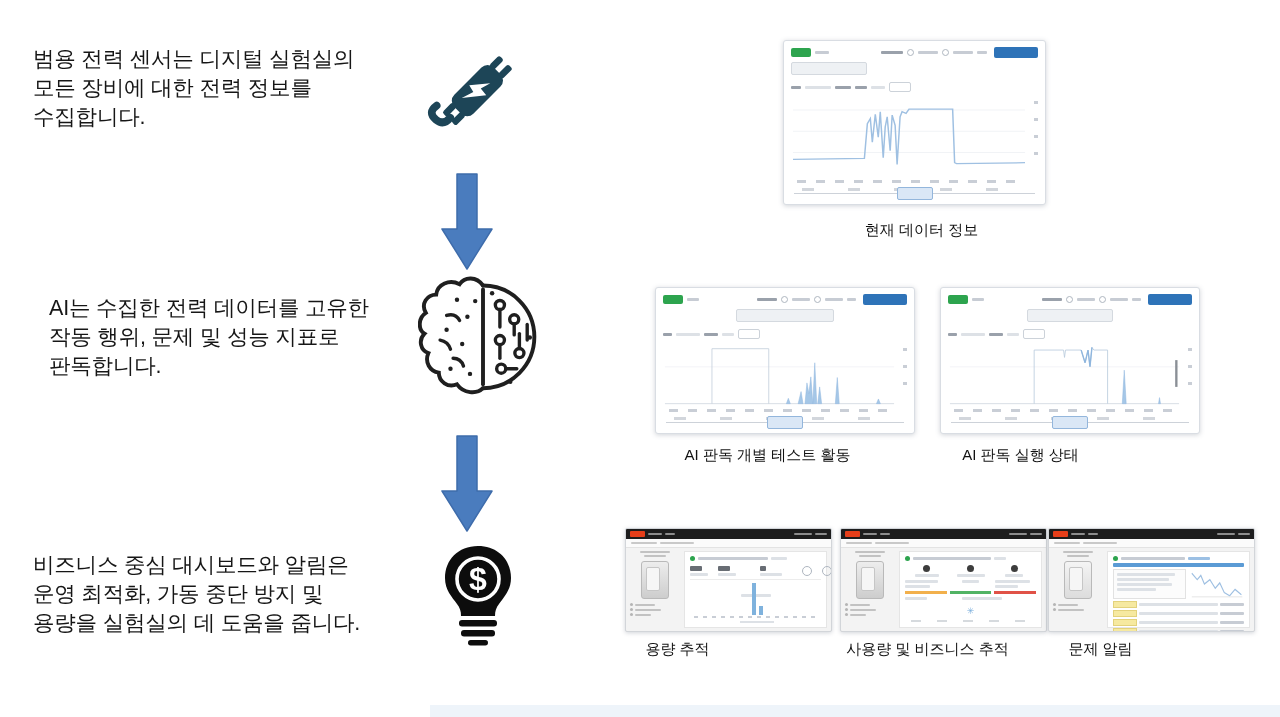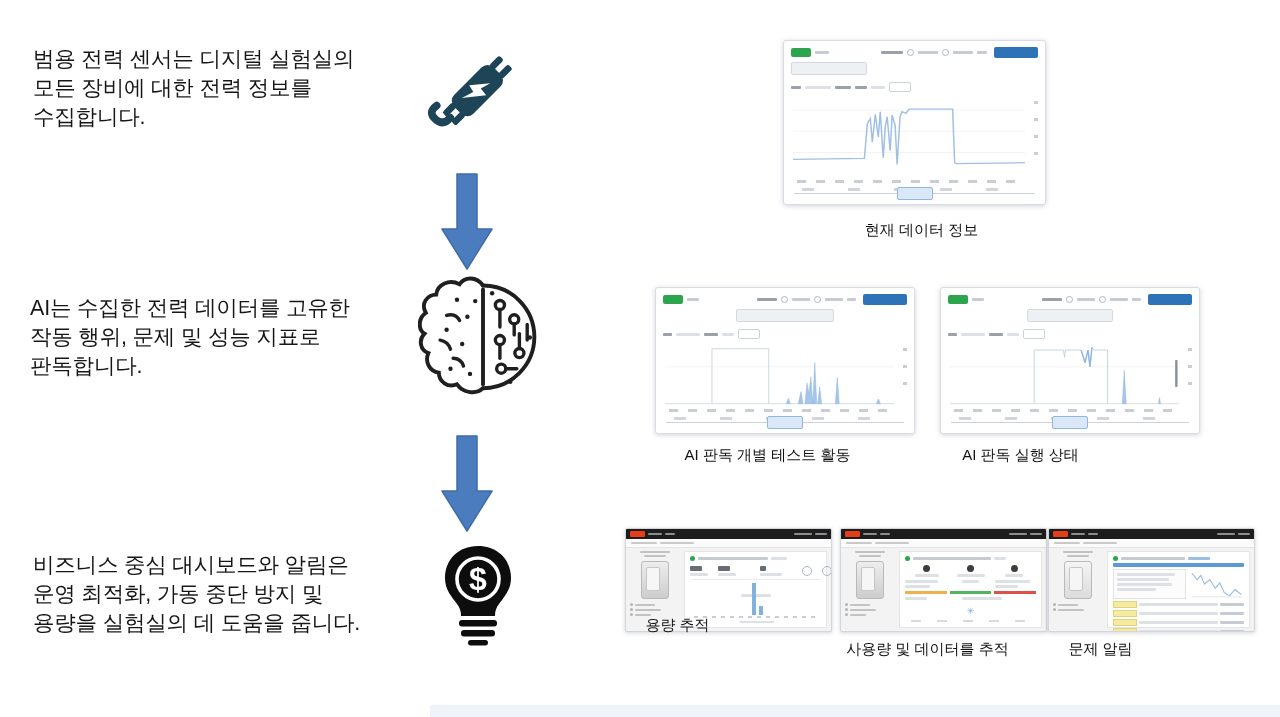--- a/index.html
+++ b/index.html
@@ -62,21 +62,21 @@
   .num{height:5px;background:#686d74;border-radius:1px;flex:none}
   .hr{height:1px;background:#ececec;flex:none}
   .cells{flex:1;display:flex;flex-direction:column;gap:2px;min-height:0}
 </style>
 </head>
 <body>
 
 <div class="abs step-text" style="left:33px;top:45px;width:390px">범용 전력 센서는 디지털 실험실의
 모든 장비에 대한 전력 정보를
 수집합니다.</div>
-<div class="abs step-text" style="left:30px;top:294px;width:390px">AI는 수집한 전력 데이터를 고유한
+<div class="abs step-text" style="left:49px;top:294px;width:390px">AI는 수집한 전력 데이터를 고유한
 작동 행위, 문제 및 성능 지표로
 판독합니다.</div>
 <div class="abs step-text" style="left:33px;top:551px;width:400px">비즈니스 중심 대시보드와 알림은
 운영 최적화, 가동 중단 방지 및
 용량을 실험실의 데 도움을 줍니다.</div>
 
 <div class="abs" style="left:426px;top:44px;width:96px;height:100px">
   <svg viewBox="0 0 100 100" width="96" height="100">
     <g fill="#1d4557" transform="rotate(45 50 50)">
       <rect x="36" y="16" width="28" height="58" rx="9"></rect>
@@ -342,21 +342,21 @@
       <div style="flex:1;position:relative">
         <div style="position:absolute;left:47%;bottom:8px;width:4px;height:32px;background:#7fb2dd"></div>
         <div style="position:absolute;left:calc(47% + 7px);bottom:8px;width:4px;height:9px;background:#7fb2dd"></div>
         <div style="position:absolute;left:4px;right:4px;bottom:5px;height:2px;
              background:repeating-linear-gradient(90deg,#c9ced6 0 4px,transparent 4px 9px)"></div>
         <div style="position:absolute;left:38%;bottom:0;width:34px;height:2px;background:#dde1e6"></div>
       </div>
     </div>
   </div>
 </div>
-<div class="abs caption" style="left:625px;top:616px;width:105px">용량 추적</div>
+<div class="abs caption" style="left:625px;top:640px;width:105px">용량 추적</div>
 
 <div class="shot2" style="left:840px;top:528px;width:207px;height:104px">
   <div class="tbar">
     <span class="logo-red" style="background:#e63e19"></span>
     <span class="d" style="width:14px"></span>
       <span class="d" style="width:10px"></span>
     <span class="sp"></span>
       <span class="d" style="width:18px"></span>
       <span class="d" style="width:12px"></span>
   </div>
@@ -429,21 +429,21 @@
           <span class="sp"></span>
         </div>
       <div style="flex:1;position:relative">
         <div style="position:absolute;left:50%;bottom:7px;transform:translateX(-50%);color:#7aaedc;font-size:9px;line-height:9px">✳</div>
         <div style="position:absolute;left:6px;right:6px;bottom:1px;height:2px;
              background:repeating-linear-gradient(90deg,#d6dade 0 10px,transparent 10px 26px)"></div>
       </div>
     </div>
   </div>
 </div>
-<div class="abs caption" style="left:840px;top:640px;width:175px">사용량 및 데이터를 추적</div>
+<div class="abs caption" style="left:840px;top:640px;width:175px">사용량 및 비즈니스 추적</div>
 
 <div class="shot2" style="left:1048px;top:528px;width:207px;height:104px">
   <div class="tbar">
     <span class="logo-red" style="background:#e63e19"></span>
     <span class="d" style="width:14px"></span>
       <span class="d" style="width:10px"></span>
     <span class="sp"></span>
       <span class="d" style="width:18px"></span>
       <span class="d" style="width:12px"></span>
   </div>

